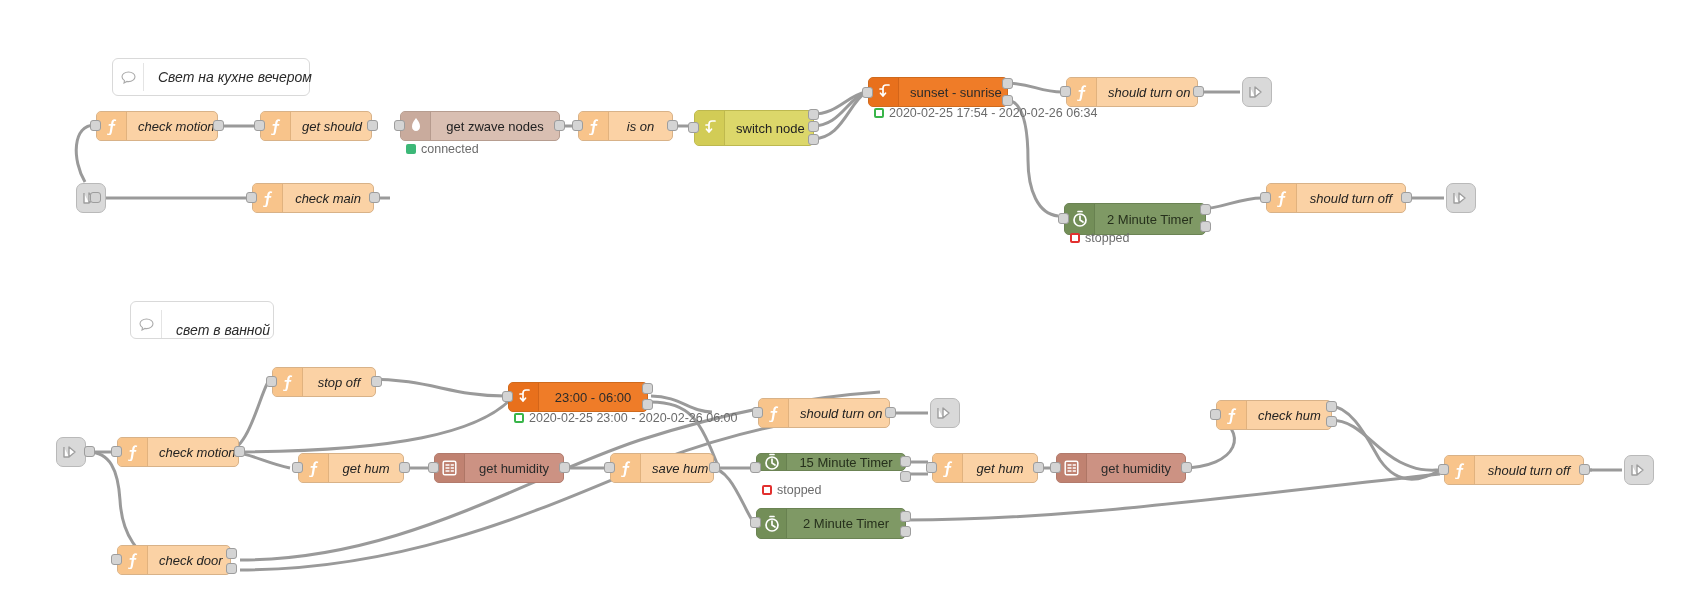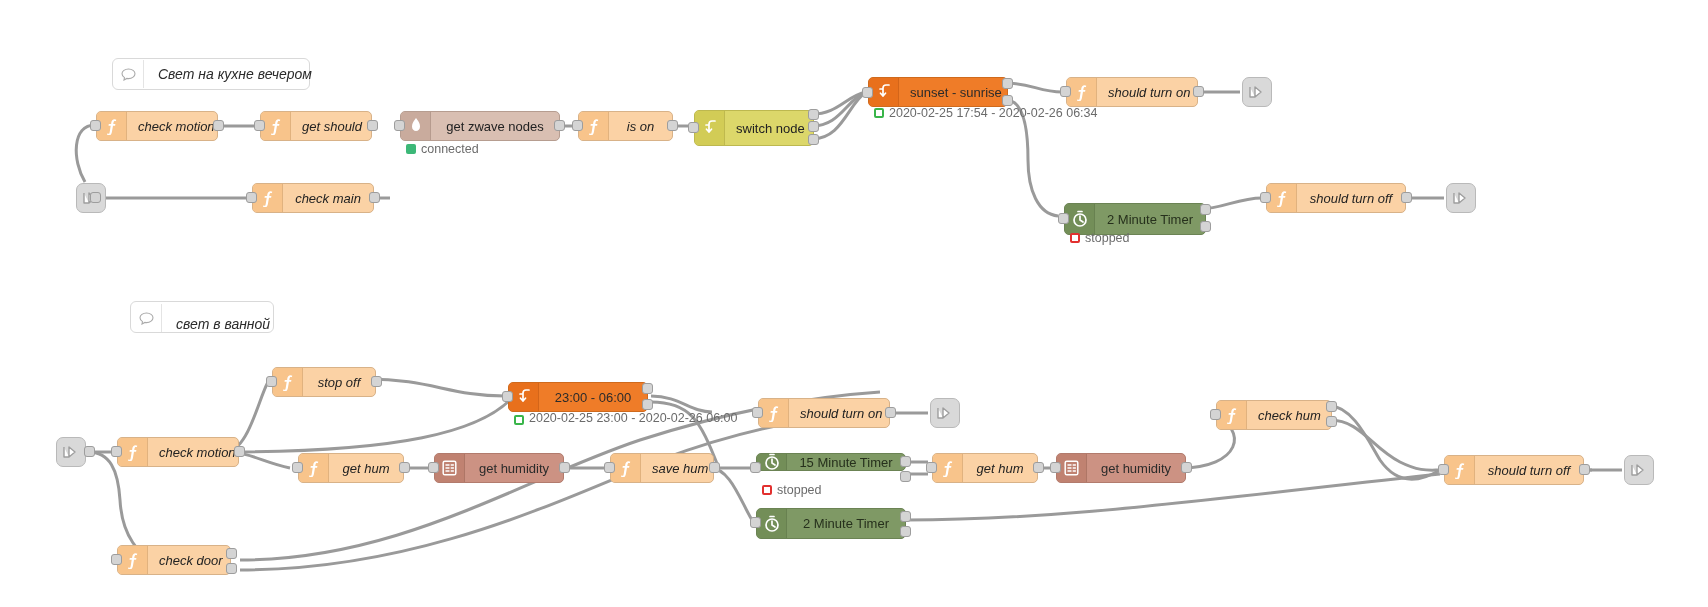--- a/index.html
+++ b/index.html
@@ -7,21 +7,21 @@
     width:1708px;height:607px;position:relative;overflow:hidden;
     font-family:"Liberation Sans", sans-serif;
     background-color:#ffffff;
   }
   #canvas{position:absolute;inset:0;}
   svg.wires{position:absolute;left:0;top:0;width:1708px;height:607px;pointer-events:none;}
   svg.wires path{fill:none;stroke:#9a9a9a;stroke-width:3;}
 
   
   .comment{
-    position:absolute;height:32px;border:1px solid #d9d9d9;border-radius:6px;
+    position:absolute;height:38px;border:1px solid #d9d9d9;border-radius:6px;
     background:#ffffff;display:flex;align-items:center;box-sizing:border-box;
   }
   .comment .cicon{
     width:30px;height:28px;display:flex;align-items:center;justify-content:center;
     border-right:1px solid #e4e4e4;flex:0 0 30px;
   }
   .comment .clabel{
     font-style:italic;font-size:14px;color:#2b2b2b;padding:0 14px;white-space:nowrap;
   }
 
@@ -328,21 +328,21 @@
     <span class="ic">
       <svg width="14" height="18" viewBox="0 0 14 18">
           <path d="M12 2h-3c-2 0-3 1.3-3 3v8M6 13l-2.5-2.8M6 13l2.5-2.8M6 6H3" stroke="#fff" stroke-width="1.7" fill="none" stroke-linecap="round"></path>
         </svg>
     </span>
     <span class="lbl">23:00 - 06:00</span>
   </div>
   <div class="port" style="left:502px;top:391px;"></div>
   <div class="port" style="left:642px;top:383px;"></div>
   <div class="port" style="left:642px;top:399px;"></div>
-  <div class="status" style="left:514px;top:411px;align-items:flex-end;">
+  <div class="status" style="left:514px;top:411px;">
     <span class="dot green"></span>
     <span>2020-02-25 23:00 - 2020-02-26 06:00</span>
   </div>
 
   <div class="node fn" style="left:758px;top:398px;width:132px;">
     <span class="ic">
       <svg width="11" height="17" viewBox="0 0 11 17">
           <path d="M8.6 1.2c-2 0-3 1.3-3.3 3.3l-.2 1.4H2.8l-.3 1.9h2.2l-1 6.1c-.2 1.3-.5 1.8-1.1 1.8-.4 0-.8-.2-1-.4l-.6 1.5c.4.3 1 .5 1.7.5 1.8 0 2.8-1.2 3.2-3.4l1.1-6.1h2.1l.3-1.9H7.3l.2-1.3c.2-1 .6-1.6 1.3-1.6.4 0 .7.1 1 .3l.5-1.6c-.4-.3-1-.5-1.7-.5z" fill="#fff"></path>
         </svg>
     </span>

